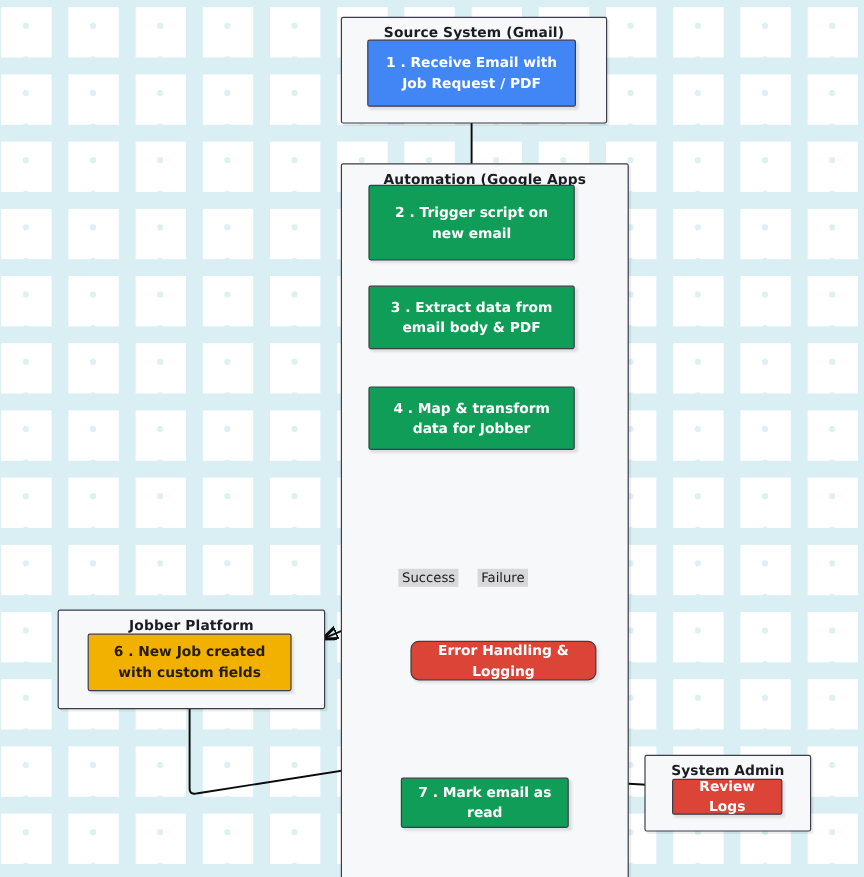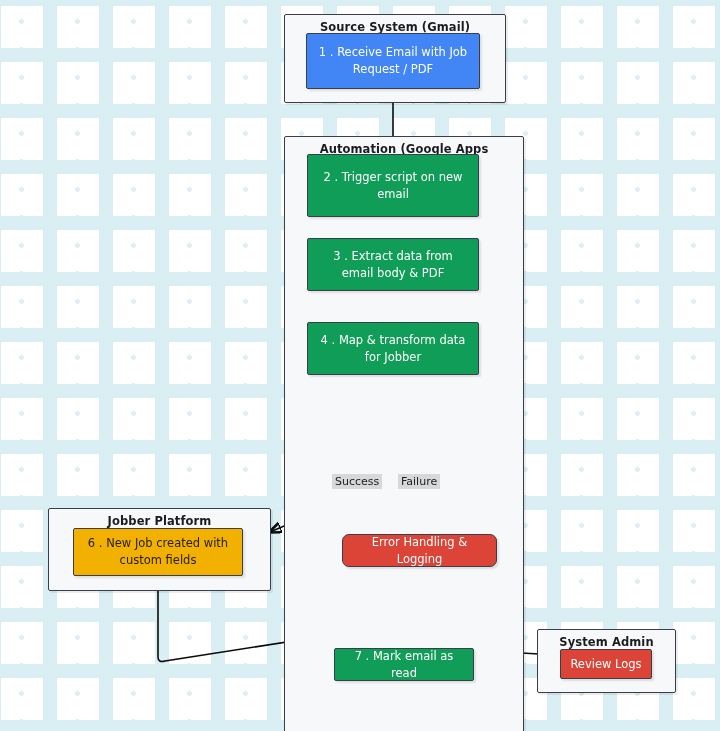--- a/index.html
+++ b/index.html
@@ -54,21 +54,21 @@
   .node{
     position:absolute;
     box-sizing:border-box;
     display:flex;
     align-items:center;
     justify-content:center;
     text-align:center;
     border:1.6px solid #3b3d4a;
     border-radius:2px;
     font-size:11.5px;
-    font-weight:400;
+    font-weight:700;
     line-height:1.45;
     padding:4px 8px;
     box-shadow:2px 2px 2px rgba(0,0,0,0.10);
   }
   .node.blue  {background:#4285f4;color:#ffffff;}
   .node.green {background:#109d58;color:#ffffff;}
   .node.red   {background:#db4437;color:#ffffff;}
   .node.amber {background:#f2b100;color:#241d00;}
 
   
@@ -145,21 +145,21 @@
 
   <div class="node green" style="left:307px;top:154px;width:172px;height:63px;">2 . Trigger script on new email</div>
 
   <div class="node green" style="left:307px;top:238px;width:172px;height:53px;">3 . Extract data from email body &amp; PDF</div>
 
   <div class="node green" style="left:307px;top:322px;width:172px;height:53px;">4 . Map &amp; transform data for Jobber</div>
 
 
   <div class="node amber" style="left:73px;top:528px;width:170px;height:48px;">6 . New Job created with custom fields</div>
 
-  <div class="node green" style="left:334px;top:648px;width:140px;height:33px;">7 . Mark email as read</div>
+  <div class="node green" style="left:334px;top:648px;width:140px;height:42px;">7 . Mark email as read</div>
 
   <div class="node red" style="left:342px;top:534px;width:155px;height:33px;border-radius:7px;">Error Handling &amp; Logging</div>
 
   <div class="node red" style="left:560px;top:649px;width:92px;height:30px;">Review Logs</div>
 
   <div class="edge-label" style="left:332px;top:474px;">Success</div>
 
   <div class="edge-label" style="left:398px;top:474px;">Failure</div>
 
 </div>

